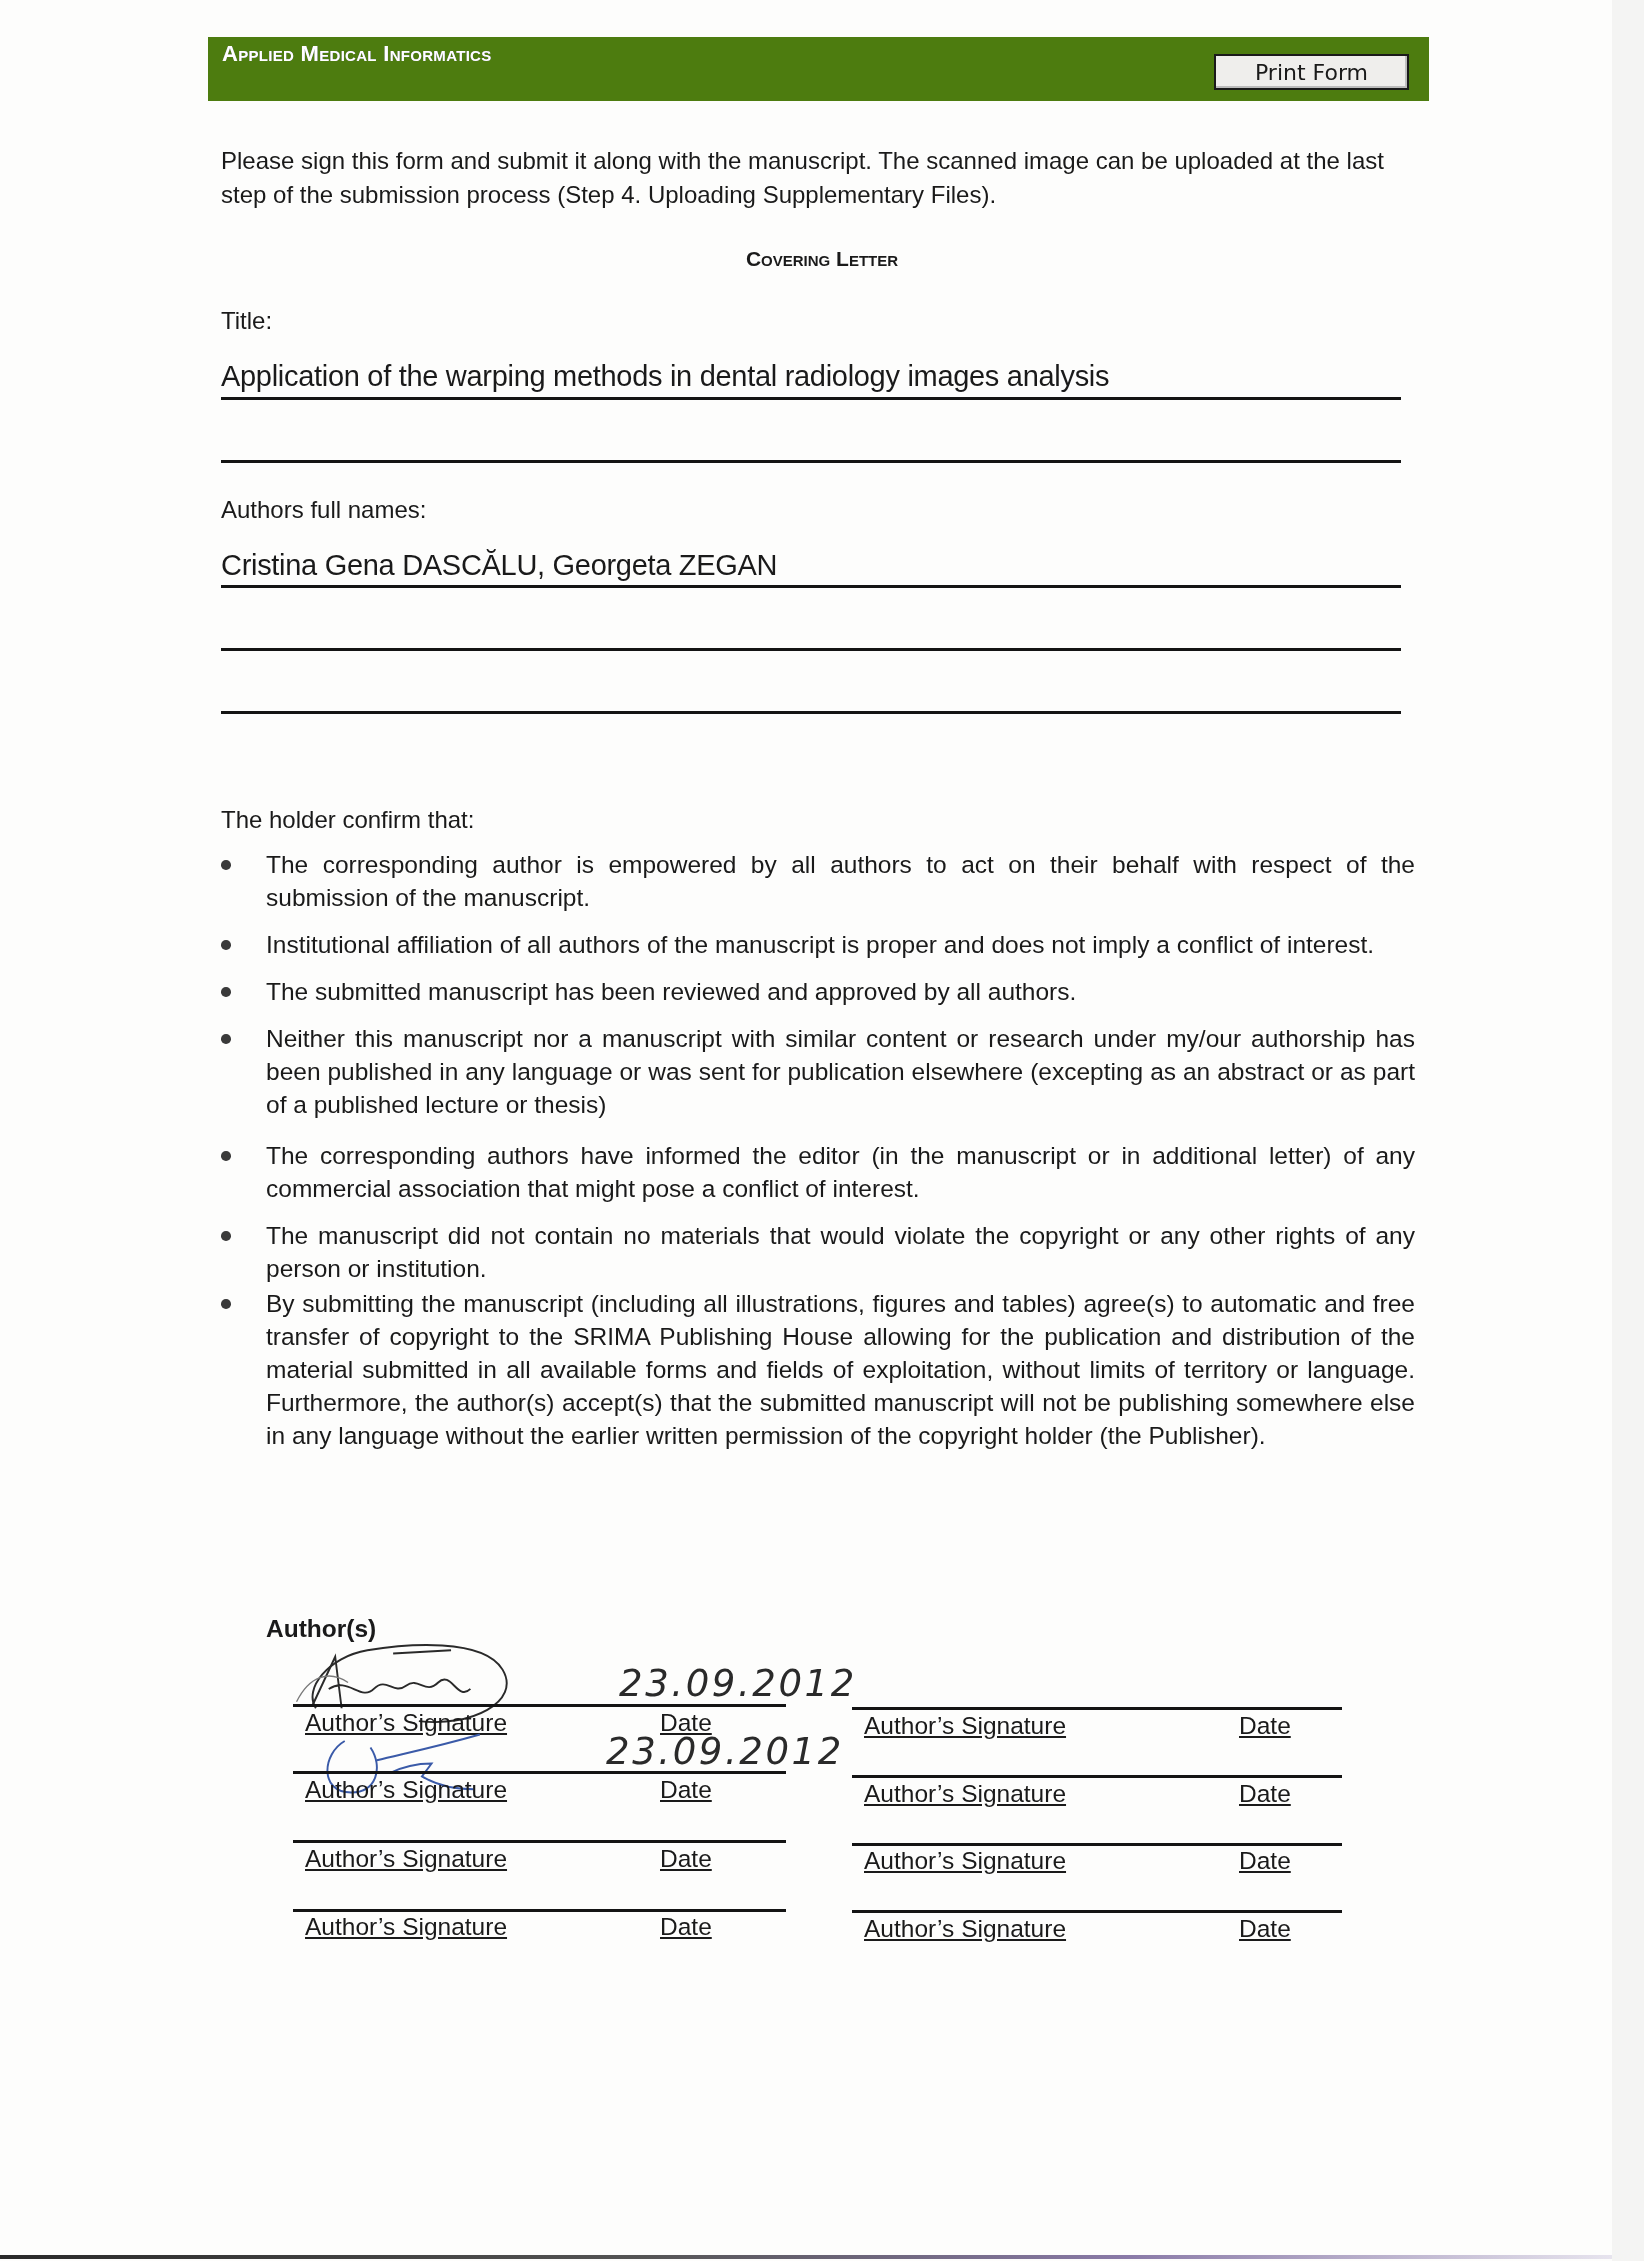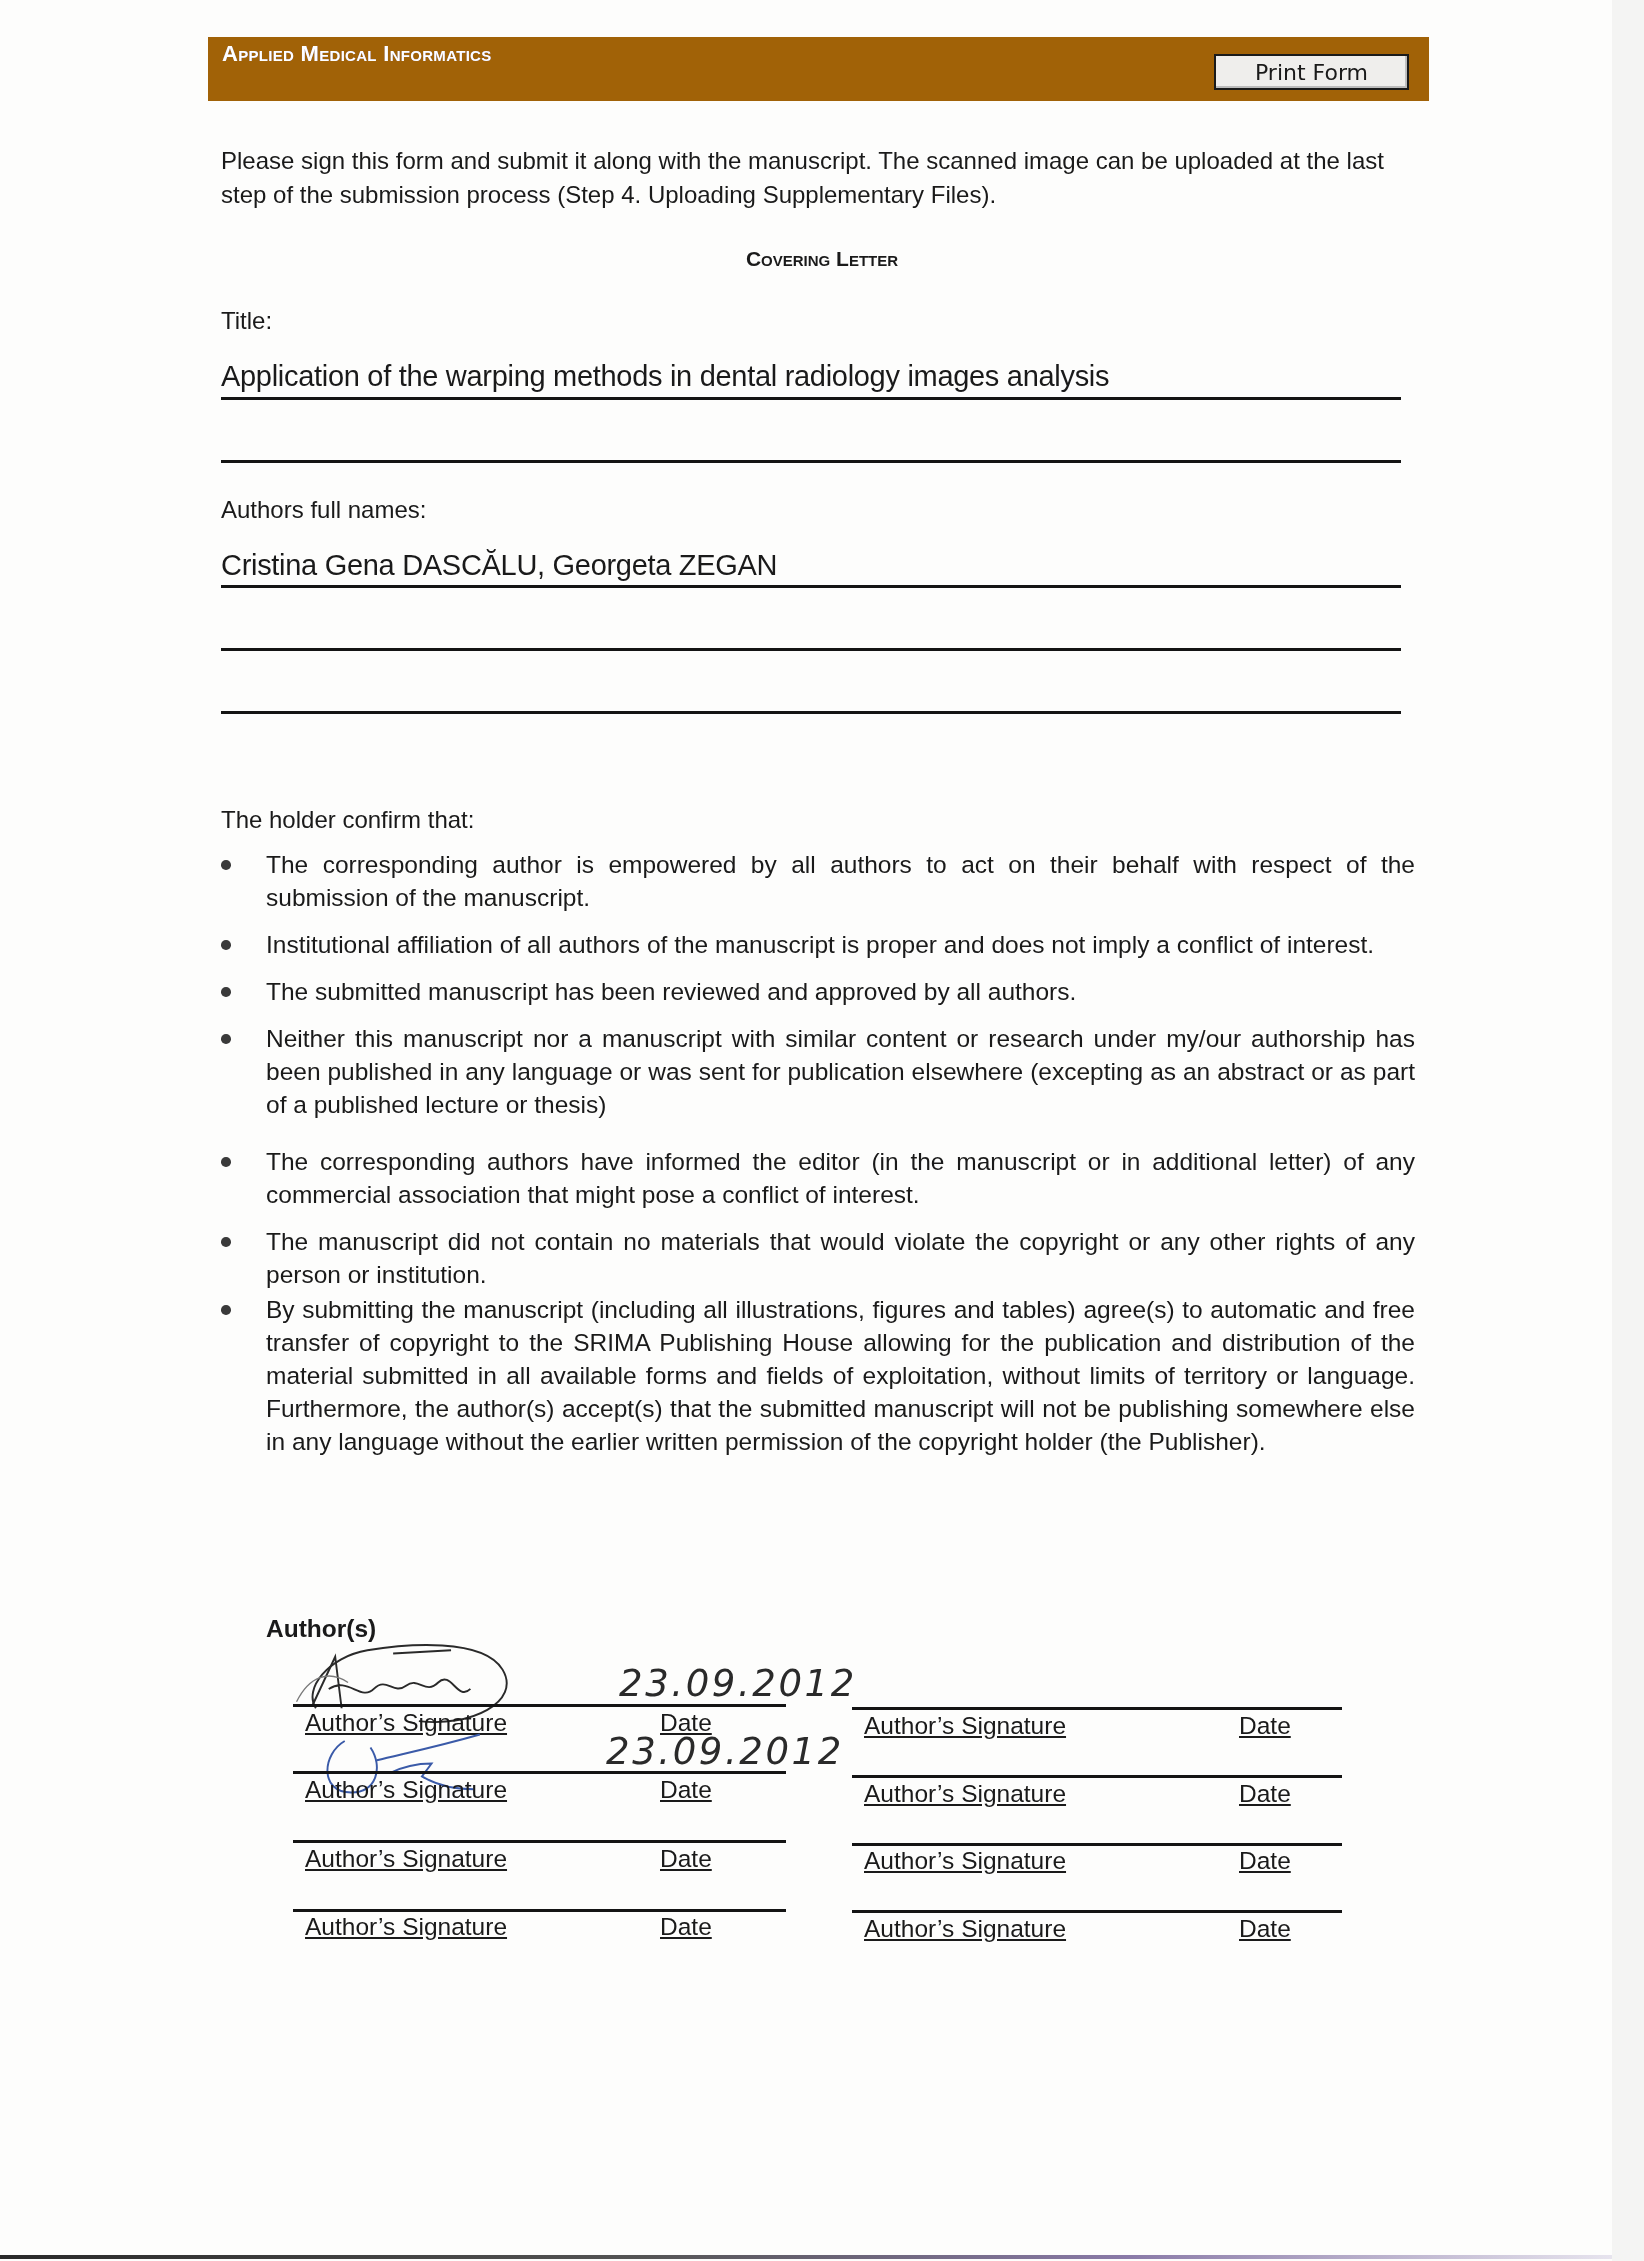--- a/index.html
+++ b/index.html
@@ -14,21 +14,21 @@
   .page-edge-right {
     position: absolute; left: 1612px; top: 0; width: 32px; height: 2261px;
     background: #f4f4f3;
   }
   .page-edge-bottom {
     position: absolute; left: 0; top: 2255px; width: 1612px; height: 3.9px;
     background: linear-gradient(90deg, #2a2a2a 0%, #555 40%, #8a7aa8 70%, #e7e4ee 100%);
   }
   .header-band {
     position: absolute; left: 208px; top: 37px; width: 1221px; height: 64px;
-    background: #a16207;
+    background: #4d7c0f;
   }
   .header-title {
     position: absolute; left: 14px; top: 3.9px;
     color: #ffffff; font-size: 22px; font-weight: bold;
     font-variant: small-caps; letter-spacing: 0.3px;
     text-shadow: 0 0 0.6px #6a5aa0;
   }
   .print-btn {
     position: absolute; left: 1006px; top: 17px; width: 195px; height: 36px;
     background: #efeeec; border: 2.6px solid #1a1a1a;
@@ -107,21 +107,21 @@
 <div class="rule" style="top:585px;"></div>
 <div class="rule" style="top:648px;"></div>
 <div class="rule" style="top:711px;"></div>
 
 <div class="text label" style="top:803px;">The holder confirm that:</div>
 
 <ul class="confirm">
   <li style="margin-bottom:14px;"><span class="bullet"></span><span>The corresponding author is empowered by all authors to act on their behalf with respect of the submission of the manuscript.</span></li>
   <li style="margin-bottom:14px;"><span class="bullet"></span><span>Institutional affiliation of all authors of the manuscript is proper and does not imply a conflict of interest.</span></li>
   <li style="margin-bottom:14px;"><span class="bullet"></span><span>The submitted manuscript has been reviewed and approved by all authors.</span></li>
-  <li style="margin-bottom:24px;"><span class="bullet"></span><span>Neither this manuscript nor a manuscript with similar content or research under my/our authorship has been published in any language or was sent for publication elsewhere (excepting as an abstract or as part of a published lecture or thesis)</span></li>
+  <li style="margin-bottom:18px;"><span class="bullet"></span><span>Neither this manuscript nor a manuscript with similar content or research under my/our authorship has been published in any language or was sent for publication elsewhere (excepting as an abstract or as part of a published lecture or thesis)</span></li>
   <li style="margin-bottom:14px;"><span class="bullet"></span><span>The corresponding authors have informed the editor (in the manuscript or in additional letter) of any commercial association that might pose a conflict of interest.</span></li>
   <li style="margin-bottom:2px;"><span class="bullet"></span><span>The manuscript did not contain no materials that would violate the copyright or any other rights of any person or institution.</span></li>
   <li style="margin-bottom:0;"><span class="bullet"></span><span>By submitting the manuscript (including all illustrations, figures and tables) agree(s) to automatic and free transfer of copyright to the SRIMA Publishing House allowing for the publication and distribution of the material submitted in all available forms and fields of exploitation, without limits of territory or language. Furthermore, the author(s) accept(s) that the submitted manuscript will not be publishing somewhere else in any language without the earlier written permission of the copyright holder (the Publisher).</span></li>
 </ul>
 
 <div class="authors-label">Author(s)</div>
 
 <svg class="sig" style="left:290px; top:1631px;" width="232" height="103" viewBox="0 0 360 160">
   <path d="M40 120 C 20 90, 60 40, 120 30 S 300 10, 330 60 S 280 150, 200 140" fill="none" stroke="#2a2a2a" stroke-width="3"></path>
   <path d="M35 115 L 70 40 L 80 120 M 60 90 C 90 70, 110 110, 130 90 C 150 70, 160 100, 180 85 C 200 70, 210 100, 230 80 C 250 60, 260 110, 280 90" fill="none" stroke="#2a2a2a" stroke-width="3"></path>

